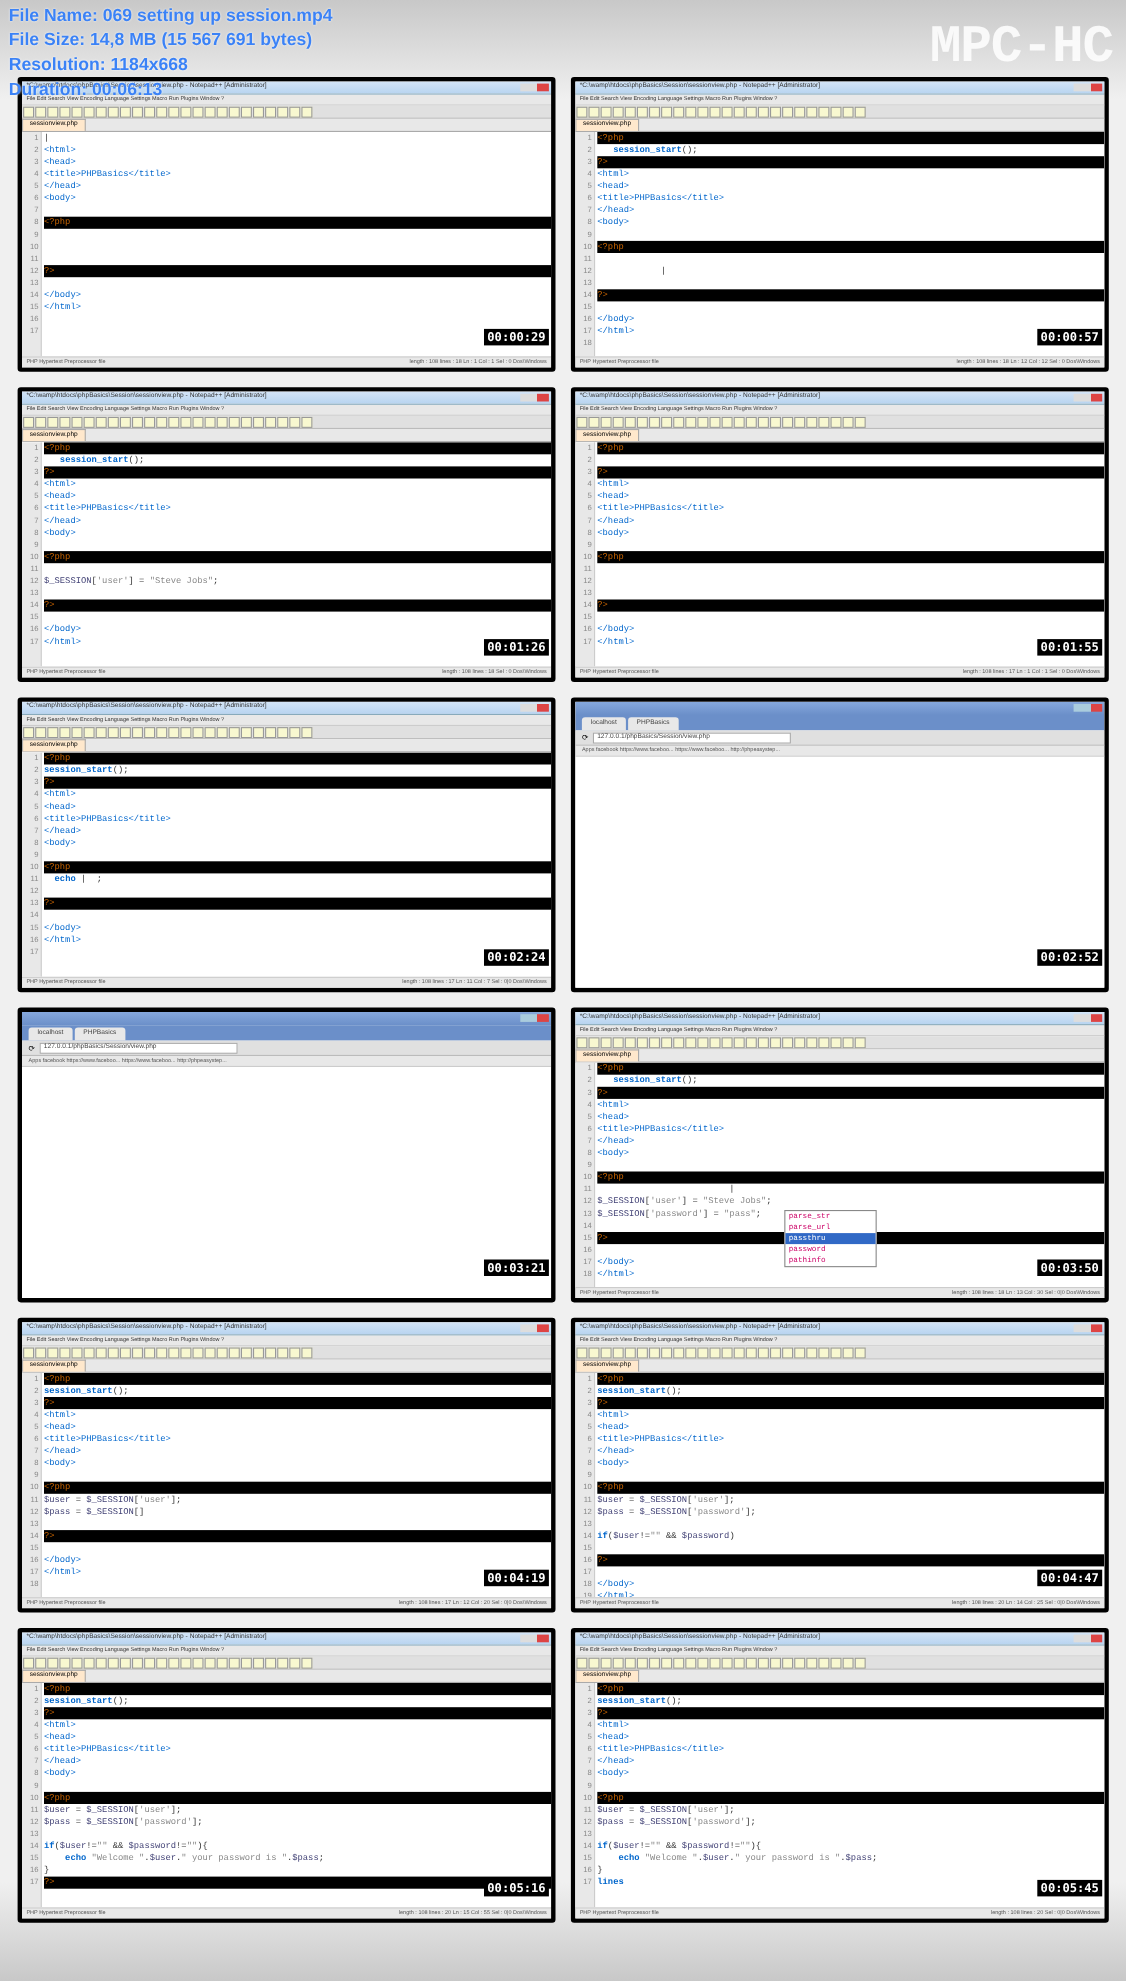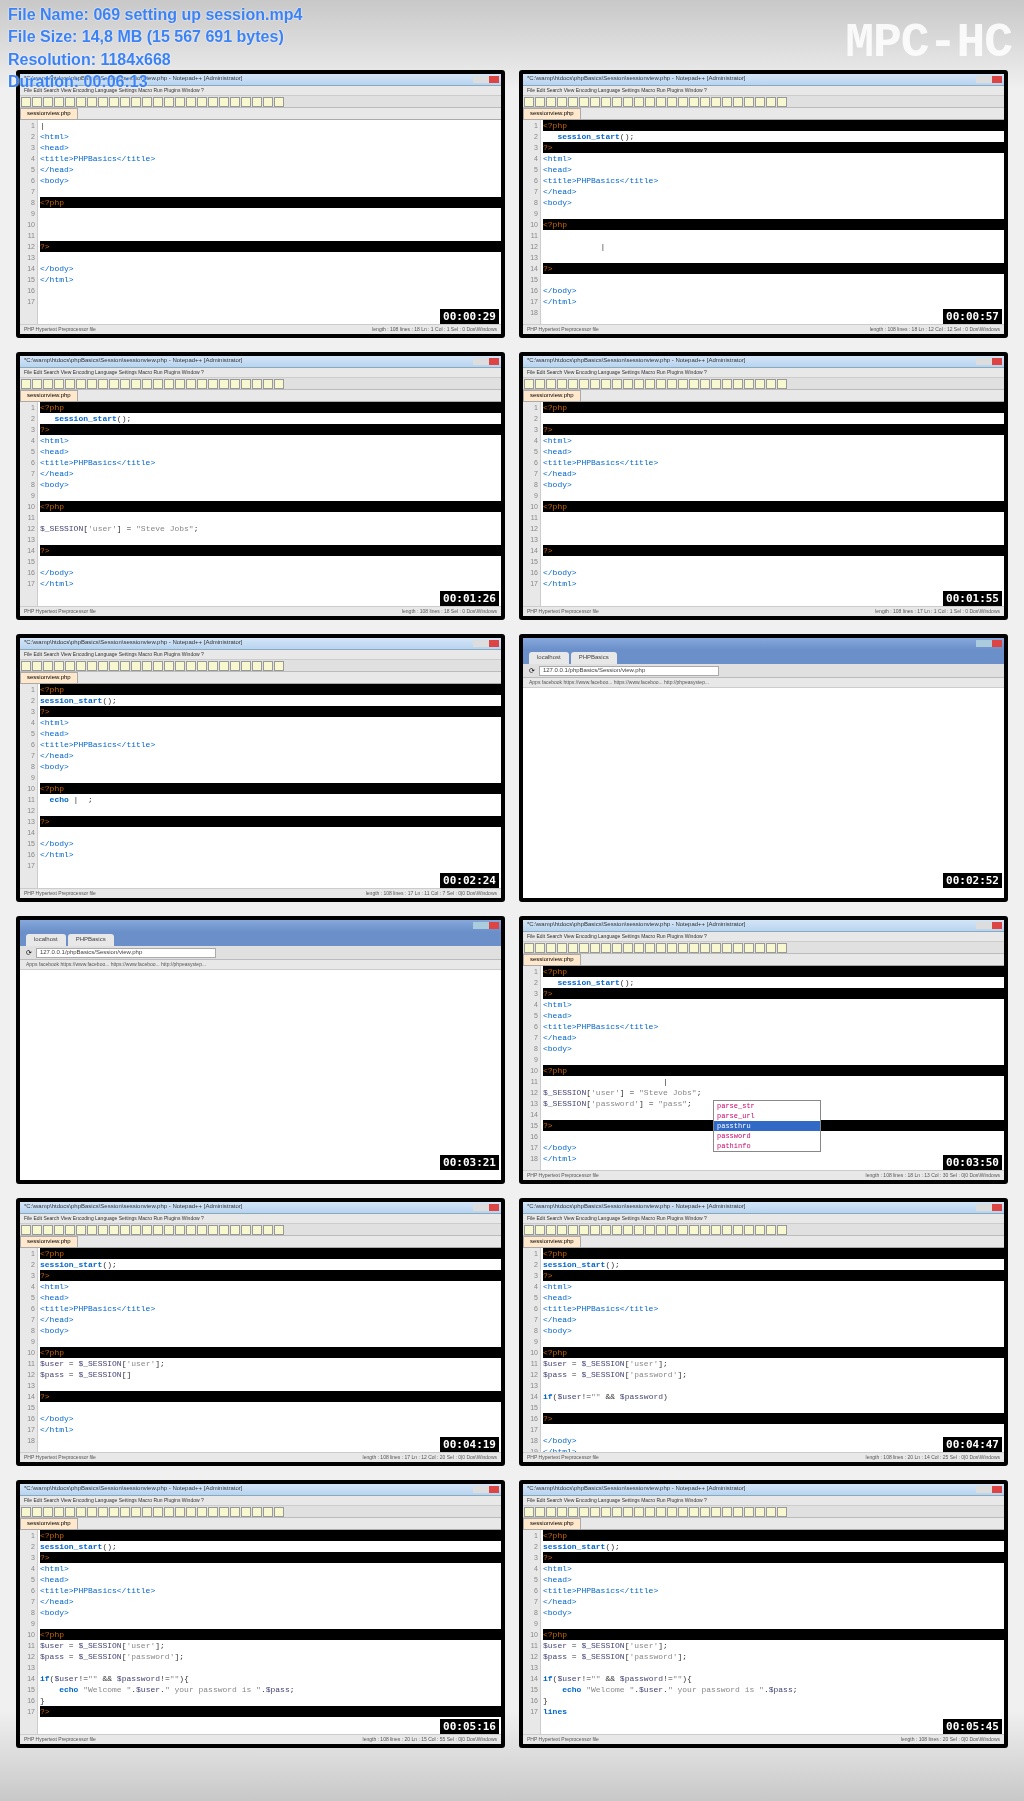--- a/index.html
+++ b/index.html
@@ -204,37 +204,37 @@
 }
 .browser-body {
   flex: 1;
   background: #fff;
   font-size: 8px;
   padding: 6px;
   color: #333;
 }
 .timestamp {
   position: absolute;
-  bottom: 10px;
+  bottom: 20px;
   right: 2px;
   background: #000;
   color: #fff;
   font-size: 11px;
   font-weight: bold;
   padding: 1px 3px;
   font-family: monospace;
   z-index: 5;
 }
 .autocomplete {
   position: absolute;
   background: #fff;
   border: 1px solid #888;
   font-size: 7px;
   font-family: 'Courier New', monospace;
-  width: 108px;
+  width: 84px;
 }
 .ac-item { padding: 1px 3px; color: #c06; }
 .ac-item.sel { background: #3169c6; color: #fff; }
 </style>
 </head>
 <body>
 
 <div class="overlay-text">
   <div><span>File Name:</span> <span>069 setting up session.mp4</span></div>
   <div><span>File Size:</span> <span>14,8 MB (15 567 691 bytes)</span></div>

